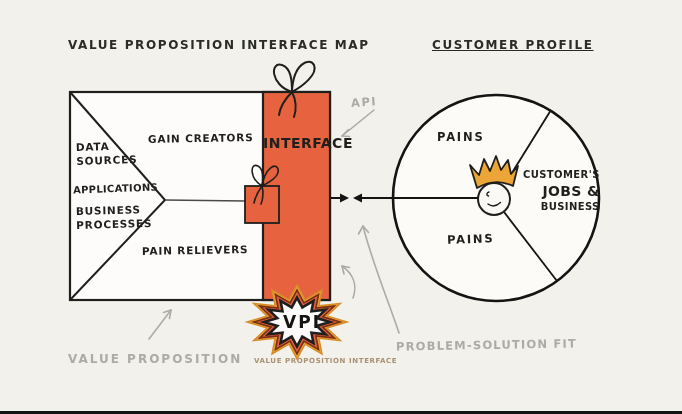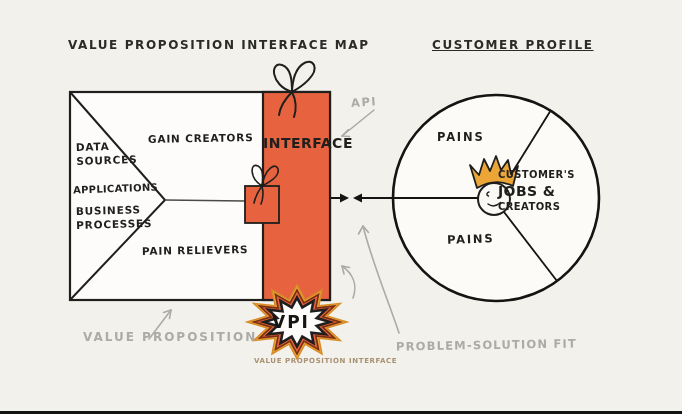--- a/index.html
+++ b/index.html
@@ -133,25 +133,25 @@
 <div class="abs label center nowrap" style="left:142px;top:243px;width:106px;transform:rotate(-1deg);">PAIN RELIEVERS</div>
 
 <div class="abs label center nowrap" style="left:263px;top:134px;width:46px;font-size:14px;letter-spacing:0.5px;">INTERFACE</div>
 
 <div class="abs label gray nowrap" style="left:351px;top:95px;font-size:11.5px;letter-spacing:1.5px;transform:rotate(-4deg);">API</div>
 
 <div class="abs label nowrap" style="left:437px;top:130px;font-size:11.5px;letter-spacing:1.8px;">PAINS</div>
 
 <div class="abs label nowrap" style="left:447px;top:232px;font-size:11.5px;letter-spacing:1.8px;transform:rotate(-2deg);">PAINS</div>
 
-<div class="abs" style="left:498px;top:168px;">
+<div class="abs" style="left:523px;top:168px;text-align:right;">
   <div class="label nowrap" style="font-size:10px;letter-spacing:0.4px;">CUSTOMER'S</div>
   <div class="label nowrap" style="font-size:14px;letter-spacing:0.4px;">JOBS &amp;</div>
-  <div class="label nowrap" style="font-size:10px;letter-spacing:0.4px;">CREATORS</div>
+  <div class="label nowrap" style="font-size:10px;letter-spacing:0.4px;">BUSINESS</div>
 </div>
 
-<div class="abs title gray nowrap" style="left:68px;top:330px;letter-spacing:2px;margin-left:15px;">VALUE PROPOSITION</div>
+<div class="abs title gray nowrap" style="left:68px;top:352px;letter-spacing:2px;">VALUE PROPOSITION</div>
 
 <div class="abs title gray nowrap" style="left:396px;top:338px;font-size:11.5px;letter-spacing:1.2px;transform:rotate(-1deg);">PROBLEM-SOLUTION FIT</div>
 
-<div class="abs vpi-text center" style="left:272px;top:312px;width:30px;">VPI</div>
+<div class="abs vpi-text center" style="left:272px;top:312px;width:60px;">VPI</div>
 
 <div class="abs caption center nowrap" style="left:254px;top:357px;width:114px;text-align:right;">VALUE PROPOSITION INTERFACE</div>
 
 </body></html>

